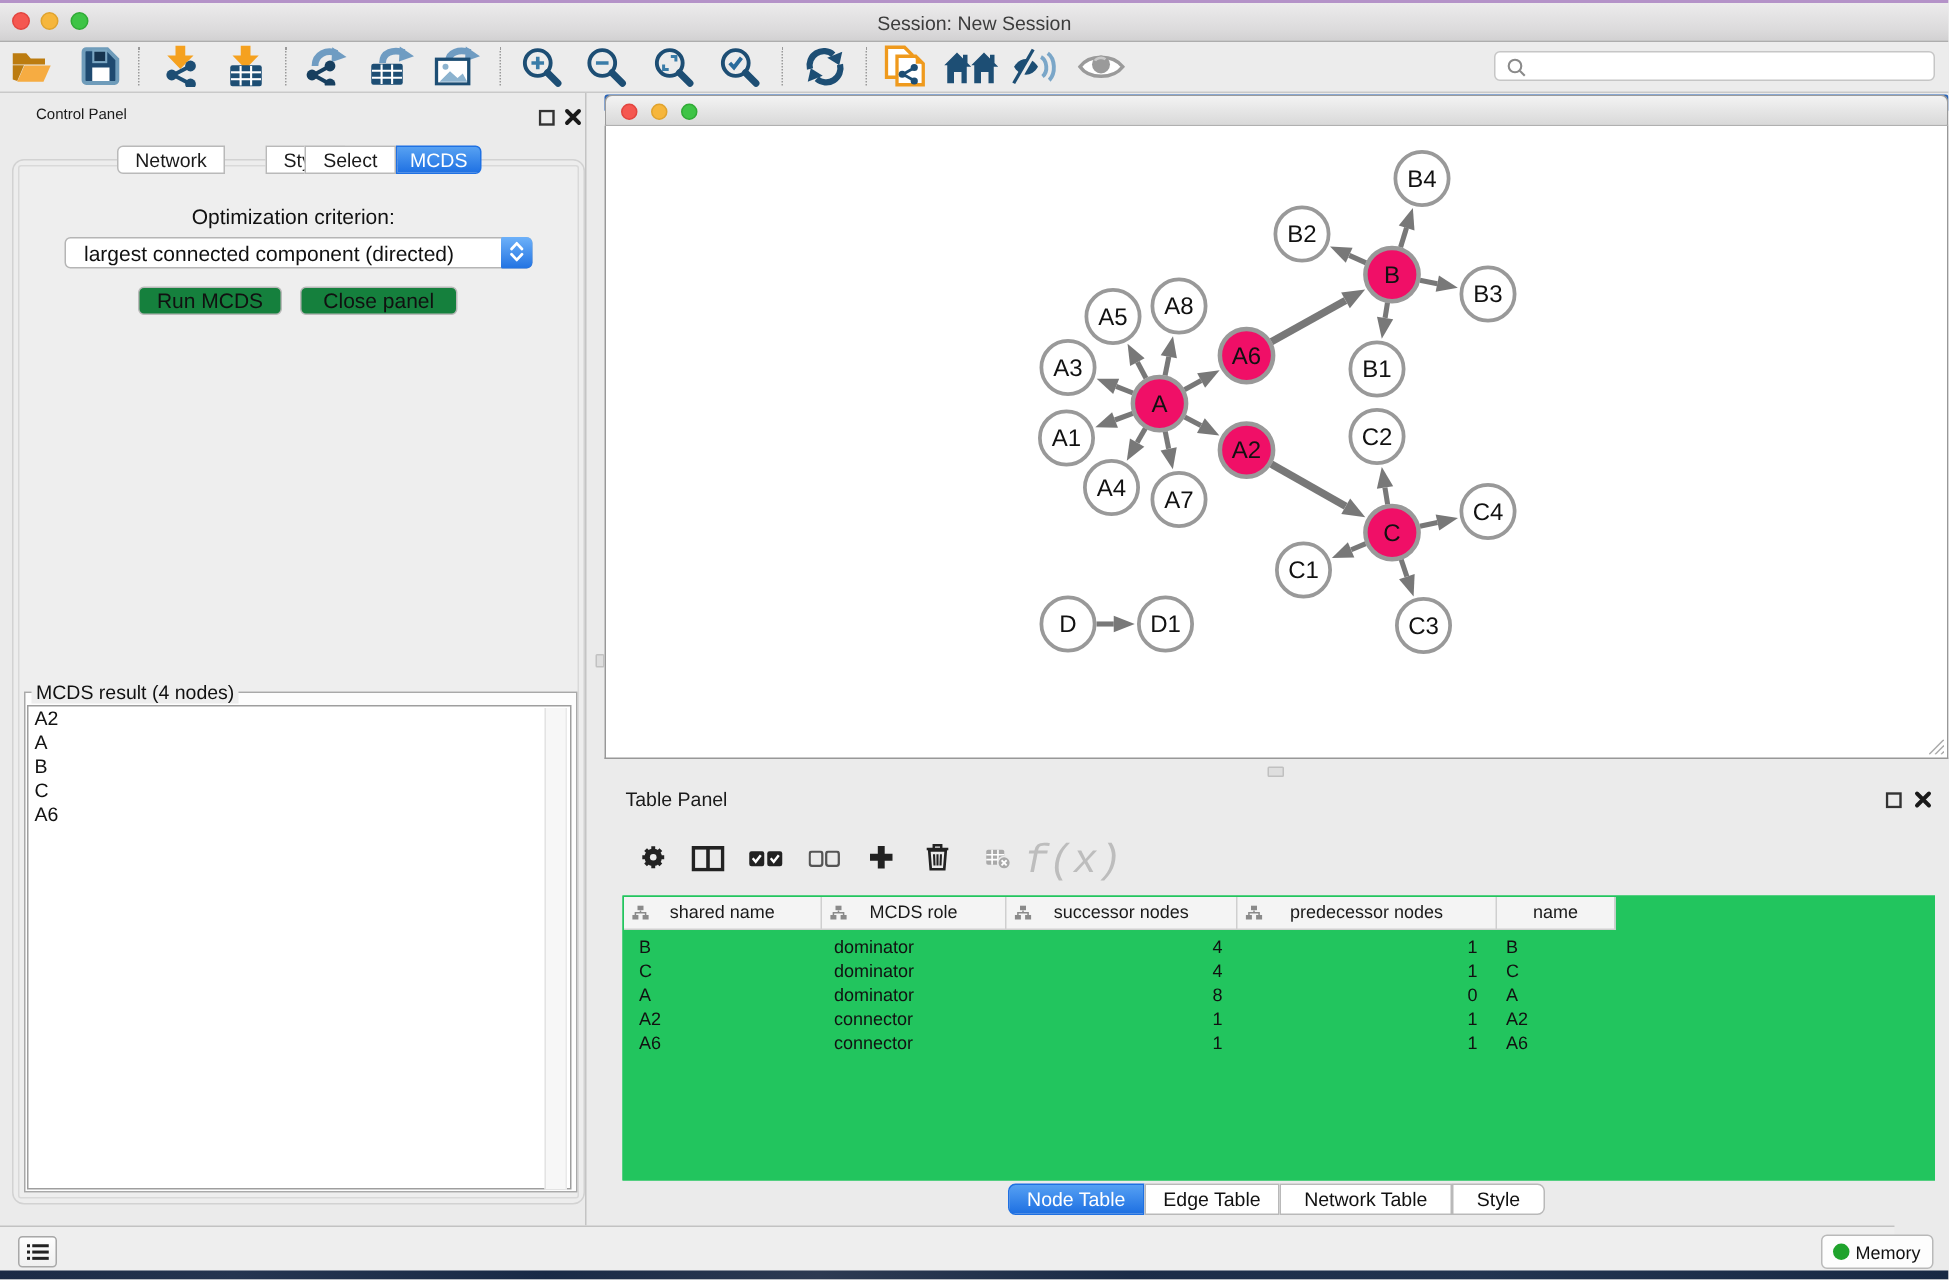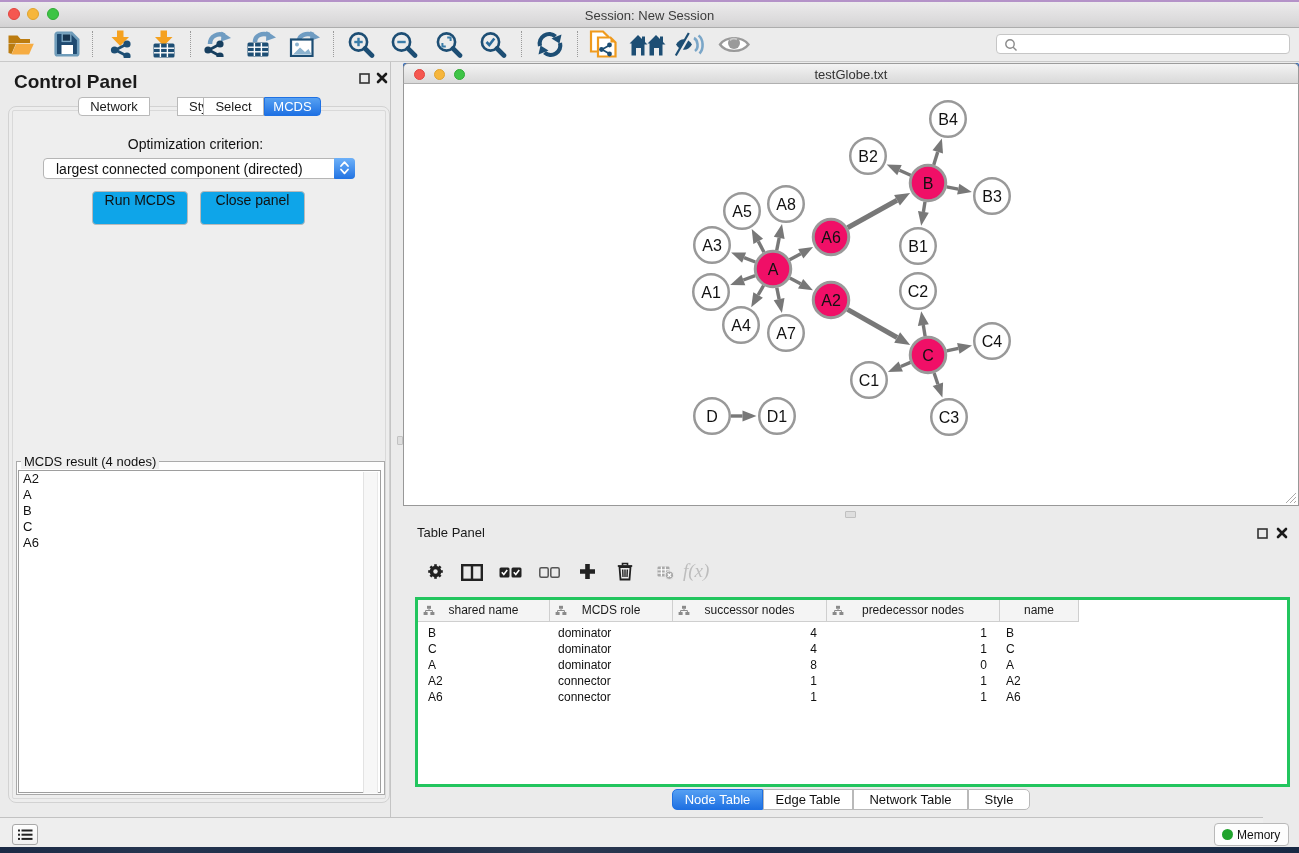--- a/index.html
+++ b/index.html
@@ -14,51 +14,51 @@
 #titlebar .title { width:100%; text-align:center; top:6px; font-size:13px; color:#3c3c3c; }
 .tl { border-radius:50%; }
 
 
 #toolbar { left:0; top:28px; width:1299px; height:34px; background:#ececec; border-bottom:1px solid #c9c9c9; }
 .tsep { top:3px; width:0px; height:26px; border-left:1px dotted #9a9a9a; }
 #searchbox { left:996px; top:6px; width:294px; height:20px; background:#fff; border:1px solid #c6c6c6; border-radius:4px; }
 
 
 #cpanel { left:0; top:62px; width:391px; height:755px; background:#ebebeb; border-right:1px solid #c4c4c4; }
-#cpanel .hdr { left:14px; top:9px; font-size:19px; color:#1a1a1a;font-weight:bold; }
+#cpanel .hdr { left:24px; top:9px; font-size:10px; color:#1a1a1a; }
 .tabrow { position:absolute; left:0; top:35px; width:391px; height:19px; }
 .tab { position:absolute; top:0; height:19px; background:#fff; border:1px solid #b9b9b9; font-size:13px;
   text-align:center; color:#1a1a1a; line-height:18px; }
 .tab.sel { background:linear-gradient(#57a1f2,#1f71e3); color:#fff; border-color:#1f71e3; }
 #cpbox { left:8px; top:44px; width:382px; height:697px; border:1px solid #d2d2d2; border-radius:8px; background:#ededed; }
 #cpbox2 { left:12px; top:48px; width:374px; height:689px; border:1px solid #d9d9d9; border-radius:2px; background:#eeeeee; }
 #optlabel { left:0px; top:74px; width:391px; text-align:center; font-size:14px; color:#111; }
 #combo { left:43px; top:96px; width:312px; height:21px; background:#fff; border:1px solid #b5b5b5; border-radius:4px; }
 #combo .ctext { left:12px; top:2px; font-size:14px; color:#111; }
 #combo .stepper { right:-1px; top:-1px; width:21px; height:21px; border-radius:1px 4px 4px 1px;
   background:linear-gradient(#6db1f9,#2273e2); }
-.btn { position:absolute; height:34px; background:#0ea5e9; border:1px solid #b9b9b9; border-radius:4px;
+.btn { position:absolute; height:19px; background:#15803d; border:1px solid #b9b9b9; border-radius:4px;
   font-size:14px; text-align:center; color:#111; line-height:17px; }
 #grpbox { left:16px; top:399px; width:369px; height:334px; border:1px solid #a9a9a9; background:#fdfdfd; }
 #grplabel { left:21px; top:392px; z-index:3; background:#eeeeee; padding:0 3px; font-size:13px; color:#111; }
 #mlist { left:18px; top:408px; width:363px; height:323px; background:#fff; border:1px solid #9e9e9e; font-size:13px; color:#111; }
 #mlist .sb { position:absolute; right:2px; top:1px; width:15px; height:321px; background:#f7f7f7; border-left:1px solid #e3e3e3; border-right:1px solid #e9e9e9; }
 #mlist div.it { padding-left:4px; height:16px; line-height:16px; }
 #netblue { left:403px; top:63px; width:896px; height:12px; background:#2964b8; border-radius:2px; }
 #nettitle { left:403px; top:63px; width:896px; height:21px;
   background:linear-gradient(#f3f3f3,#d9d9d9); border:1px solid #9b9b9b; border-bottom:1px solid #b0b0b0;
   border-radius:5px 5px 0 0; }
 #nettitle .title { width:100%; text-align:center; top:3px; font-size:13px; color:#333; }
 #netcanvas { left:403px; top:84px; width:896px; height:422px; background:#fff;
   border:1px solid #989898; border-top:none; }
 
 
 #tpanel { left:392px; top:506px; width:907px; height:311px; background:#ebebeb; }
 #tpanel .hdr { left:25px; top:19px; font-size:13px; color:#1a1a1a; position:absolute; }
-#ttable { left:23px; top:91px; width:875px; height:190px; background:#ffffff; border:3px solid #22c55e; }
+#ttable { left:23px; top:91px; width:875px; height:190px; background:#22c55e; border:1px solid #22c55e; }
 .thead { position:absolute; left:0; top:0; width:661px; height:22px; background:#f4f4f4; border-bottom:1px solid #cfcfcf; border-right:1px solid #cfcfcf; }
 .thcell { position:absolute; top:0; height:22px; border-right:1px solid #cfcfcf; font-size:12px; color:#1a1a1a; text-align:center; line-height:21px; }
 .trow { position:absolute; font-size:12px; color:#111; height:16px; line-height:16px; }
 .btab { position:absolute; top:0; height:21px; background:#fff; border:1px solid #b9b9b9; font-size:13px; color:#111; text-align:center; line-height:20px; }
 .btab.sel { background:linear-gradient(#55a0f3,#1e70e2); color:#fff; border-color:#1e70e2; }
 
 
 #statusbar { left:0; top:817px; width:1263px; height:30px; background:#eeeeee; border-top:1px solid #c2c2c2; }
 #darkstrip { left:0; top:847px; width:1299px; height:6px;
   background:linear-gradient(90deg,#1b2a45,#253550 12%,#192a46 28%,#2d3a52 42%,#1b2c48 58%,#223450 76%,#182944); }
@@ -233,21 +233,20 @@
     <div class="it">C</div>
     <div class="it">A6</div>
   </div>
 </div>
 
 <div id="netblue" class="abs"></div>
 <div id="nettitle" class="abs">
   <div class="tl abs" style="left:10px;top:5px;width:11px;height:11px;background:#f55750;border:1px solid #e2453f;"></div>
   <div class="tl abs" style="left:30px;top:5px;width:11px;height:11px;background:#f6b63c;border:1px solid #e0a32e;"></div>
   <div class="tl abs" style="left:50px;top:5px;width:11px;height:11px;background:#3ec446;border:1px solid #30ab36;"></div>
-  <div class="title abs">testGlobe.txt</div>
 </div>
 <div id="netcanvas" class="abs">
   <svg width="894" height="420" viewBox="0 0 894 420" font-family="Liberation Sans, sans-serif">
 <line x1="360.0" y1="168.2" x2="354.3" y2="157.4" stroke="#787878" stroke-width="3.4"></line>
 <polygon points="347.7,145.1 359.1,154.8 349.4,160.0" fill="#787878"></polygon>
 <line x1="372.7" y1="166.4" x2="375.2" y2="153.8" stroke="#787878" stroke-width="3.4"></line>
 <polygon points="378.0,140.1 380.6,154.9 369.8,152.8" fill="#787878"></polygon>
 <line x1="351.3" y1="178.0" x2="340.1" y2="173.6" stroke="#787878" stroke-width="3.4"></line>
 <polygon points="327.1,168.5 342.1,168.5 338.1,178.7" fill="#787878"></polygon>
 <line x1="351.2" y1="191.6" x2="339.3" y2="196.0" stroke="#787878" stroke-width="3.4"></line>
@@ -379,21 +378,21 @@
   </svg>
   <svg class="abs" style="left:265px;top:59px;" width="17" height="15" viewBox="0 0 17 15">
     <rect x="0.5" y="1.5" width="12" height="10" rx="1.2" fill="#a9a9a9"></rect>
     <line x1="0.5" y1="4.8" x2="12.5" y2="4.8" stroke="#fff" stroke-width="1.1"></line>
     <line x1="0.5" y1="8.1" x2="12.5" y2="8.1" stroke="#fff" stroke-width="1.1"></line>
     <line x1="4.4" y1="1.5" x2="4.4" y2="11.5" stroke="#fff" stroke-width="1.1"></line>
     <line x1="8.3" y1="1.5" x2="8.3" y2="11.5" stroke="#fff" stroke-width="1.1"></line>
     <circle cx="12.4" cy="10.2" r="4.2" fill="#a9a9a9" stroke="#ebebeb" stroke-width="1"></circle>
     <path d="M10.7 8.5 l3.4 3.4 M14.1 8.5 l-3.4 3.4" stroke="#fff" stroke-width="1.2"></path>
   </svg>
-  <div class="abs" style="left:291px;top:54px;width:40px;font-family:Liberation Serif, serif;font-style:italic;font-size:19px;color:#bdbdbd;">f(x)</div>
+  <div class="abs" style="left:291px;top:54px;width:40px;font-family:Liberation Mono, monospace;font-style:italic;font-size:27px;color:#bdbdbd;">f(x)</div>
   <div id="ttable" class="abs">
     <div class="thead">
       <div class="thcell" style="left:0; width:132px;"><svg class="hicon" width="12" height="11" viewBox="0 0 12 11">
             <rect x="4" y="0.8" width="4" height="3" fill="#8a8a8a"></rect>
             <rect x="0.6" y="7" width="4" height="3" fill="#8a8a8a"></rect>
             <rect x="7.4" y="7" width="4" height="3" fill="#8a8a8a"></rect>
             <path d="M6 4 v1.5 M2.6 7 v-1.5 h6.8 V7" fill="none" stroke="#8a8a8a" stroke-width="1"></path>
           </svg>shared name</div>
       <div class="thcell" style="left:132px; width:123px;"><svg class="hicon" width="12" height="11" viewBox="0 0 12 11">
             <rect x="4" y="0.8" width="4" height="3" fill="#8a8a8a"></rect>

